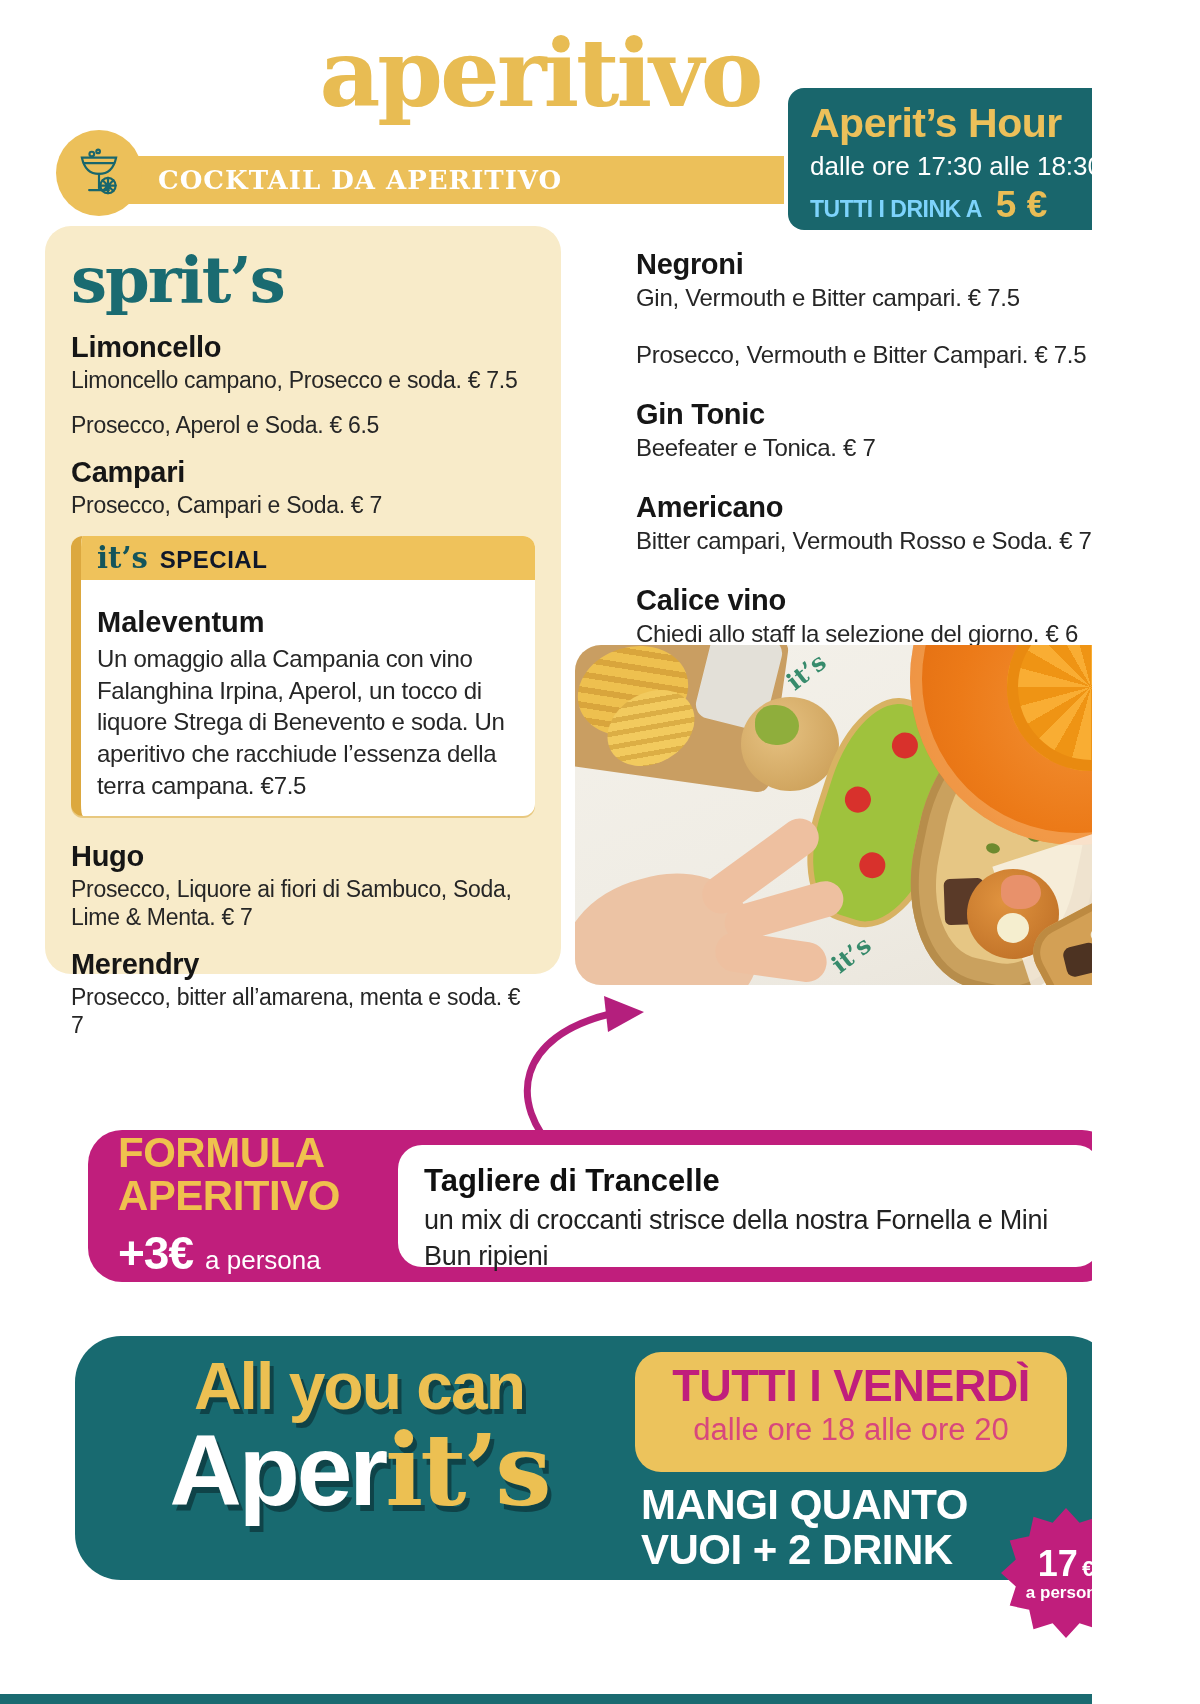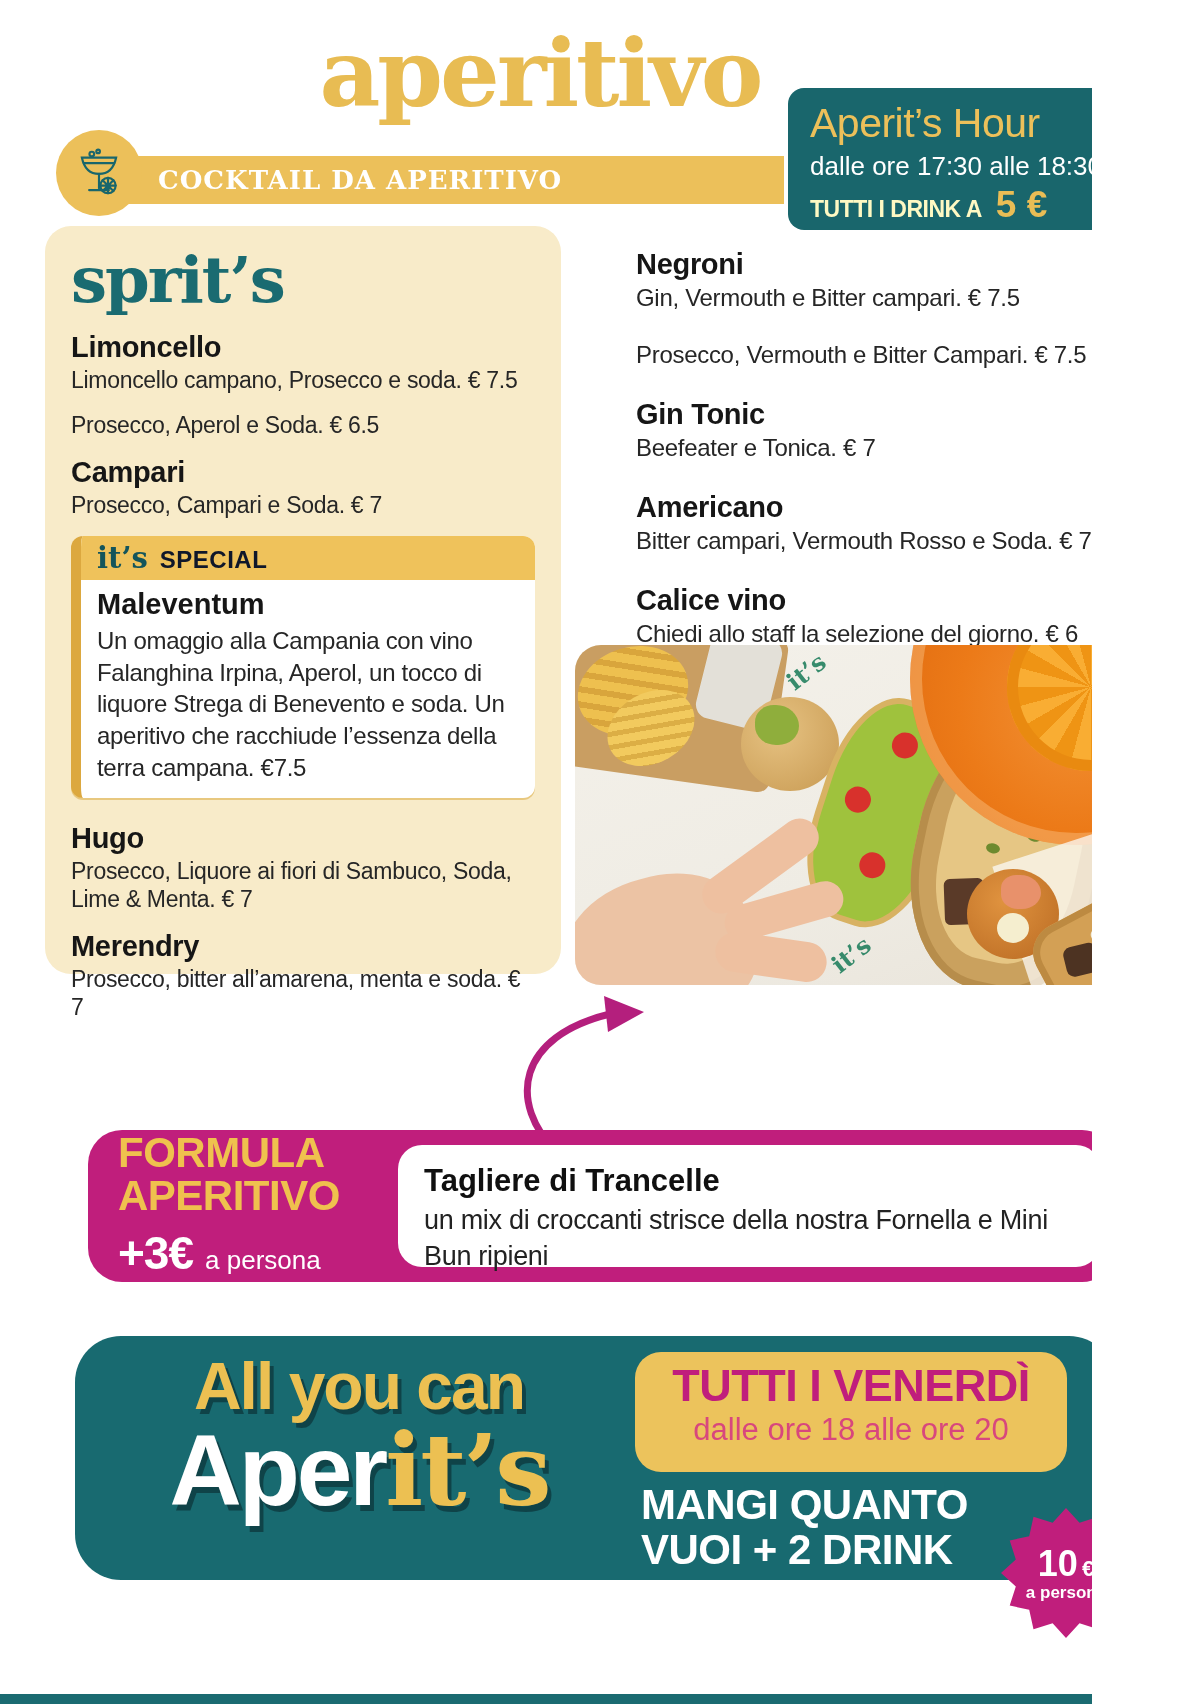--- a/index.html
+++ b/index.html
@@ -9,40 +9,40 @@
   
   .page-title{position:absolute;left:280px;top:18px;width:520px;margin:0;text-align:center;
     font-family:"DejaVu Serif",serif;font-weight:bold;font-size:94px;letter-spacing:-3px;color:#e8bc53;}
   .ribbon{position:absolute;left:92px;top:156px;width:692px;height:48px;background:#ecc05a;}
   .ribbon-label{display:block;padding-left:66px;line-height:48px;color:#ffffff;
     font-family:"DejaVu Serif",serif;font-weight:bold;font-size:26px;letter-spacing:1px;}
   .ribbon-circle{position:absolute;left:56px;top:130px;width:86px;height:86px;border-radius:50%;
     background:#ecc05a;display:flex;align-items:center;justify-content:center;}
   .hour-box{position:absolute;left:788px;top:88px;width:392px;height:142px;background:#19666c;
     border-radius:16px;padding:12px 22px;box-sizing:border-box;}
-  .hour-title{font-size:41px;font-weight:400;color:#ecc05a;letter-spacing:-0.5px;}
+  .hour-title{font-size:41px;font-weight:700;color:#ecc05a;letter-spacing:-0.5px;}
   .hour-time{font-size:26px;color:#ffffff;margin-top:4px;}
   .hour-drinks{margin-top:2px;display:flex;align-items:baseline;}
-  .hour-drinks-label{font-size:23px;font-weight:800;color:#fef9c3;letter-spacing:-0.5px;}
+  .hour-drinks-label{font-size:23px;font-weight:800;color:#7dd3fc;letter-spacing:-0.5px;}
   .hour-price{font-size:37px;font-weight:800;color:#e9bd55;margin-left:14px;}
 
   
   .left-card{position:absolute;left:45px;top:226px;width:516px;height:748px;background:#f8ebc9;
     border-radius:26px;padding:14px 26px;box-sizing:border-box;}
   .sprits-heading{margin:2px 0 14px 0;font-family:"DejaVu Serif",serif;font-weight:bold;
     font-size:64px;color:#1a6b71;letter-spacing:-2px;}
   .menu-item{margin-bottom:17px;}
   .menu-item h3{margin:0;font-size:29px;font-weight:800;color:#161616;letter-spacing:-0.3px;}
   .menu-item p{margin:2px 0 0 0;font-size:23px;color:#262626;line-height:1.22;letter-spacing:-0.3px;}
   .special{margin:8px 0 24px 0;border-left:10px solid #dca83f;border-radius:12px;overflow:hidden;
     background:#ffffff;box-shadow:0 2px 0 #e8c87f;}
   .special-header{background:#efc25b;padding:5px 16px;display:flex;align-items:baseline;}
   .special-brand{font-family:"DejaVu Serif",serif;font-weight:bold;font-size:29px;color:#14555b;}
   .special-label{font-size:24px;font-weight:800;color:#0f172a;margin-left:12px;letter-spacing:0.5px;}
-  .special-body{padding:8px 16px 14px 16px;}
+  .special-body{padding:26px 16px 14px 16px;}
   .special-body h3{margin:0;font-size:29px;font-weight:800;color:#161616;}
   .special-body p{margin:4px 0 0 0;font-size:24px;color:#262626;line-height:1.32;letter-spacing:-0.3px;}
 
   
   .right-col{position:absolute;left:636px;top:248px;width:510px;}
   .drink{margin-bottom:29px;}
   .drink h3{margin:0;font-size:29px;font-weight:800;color:#161616;letter-spacing:-0.3px;}
   .drink p{margin:3px 0 0 0;font-size:24px;color:#262626;white-space:nowrap;letter-spacing:-0.3px;}
 
   
@@ -330,21 +330,21 @@
     <div class="fri-box">
       <div class="fridays">TUTTI I VENERDÌ</div>
       <div class="ftime">dalle ore 18 alle ore 20</div>
     </div>
     <div class="offer">
       <div>MANGI QUANTO</div>
       <div>VUOI + 2 DRINK</div>
     </div>
     <div class="badge">
       <div class="badge-price">
-        <span class="badge-num">10</span>
+        <span class="badge-num">17</span>
         <span class="badge-cur">€</span>
       </div>
       <div class="badge-per">a persona</div>
     </div>
   </div>
 
   <div class="footer-line"></div>
 </div>
 
 </body></html>

